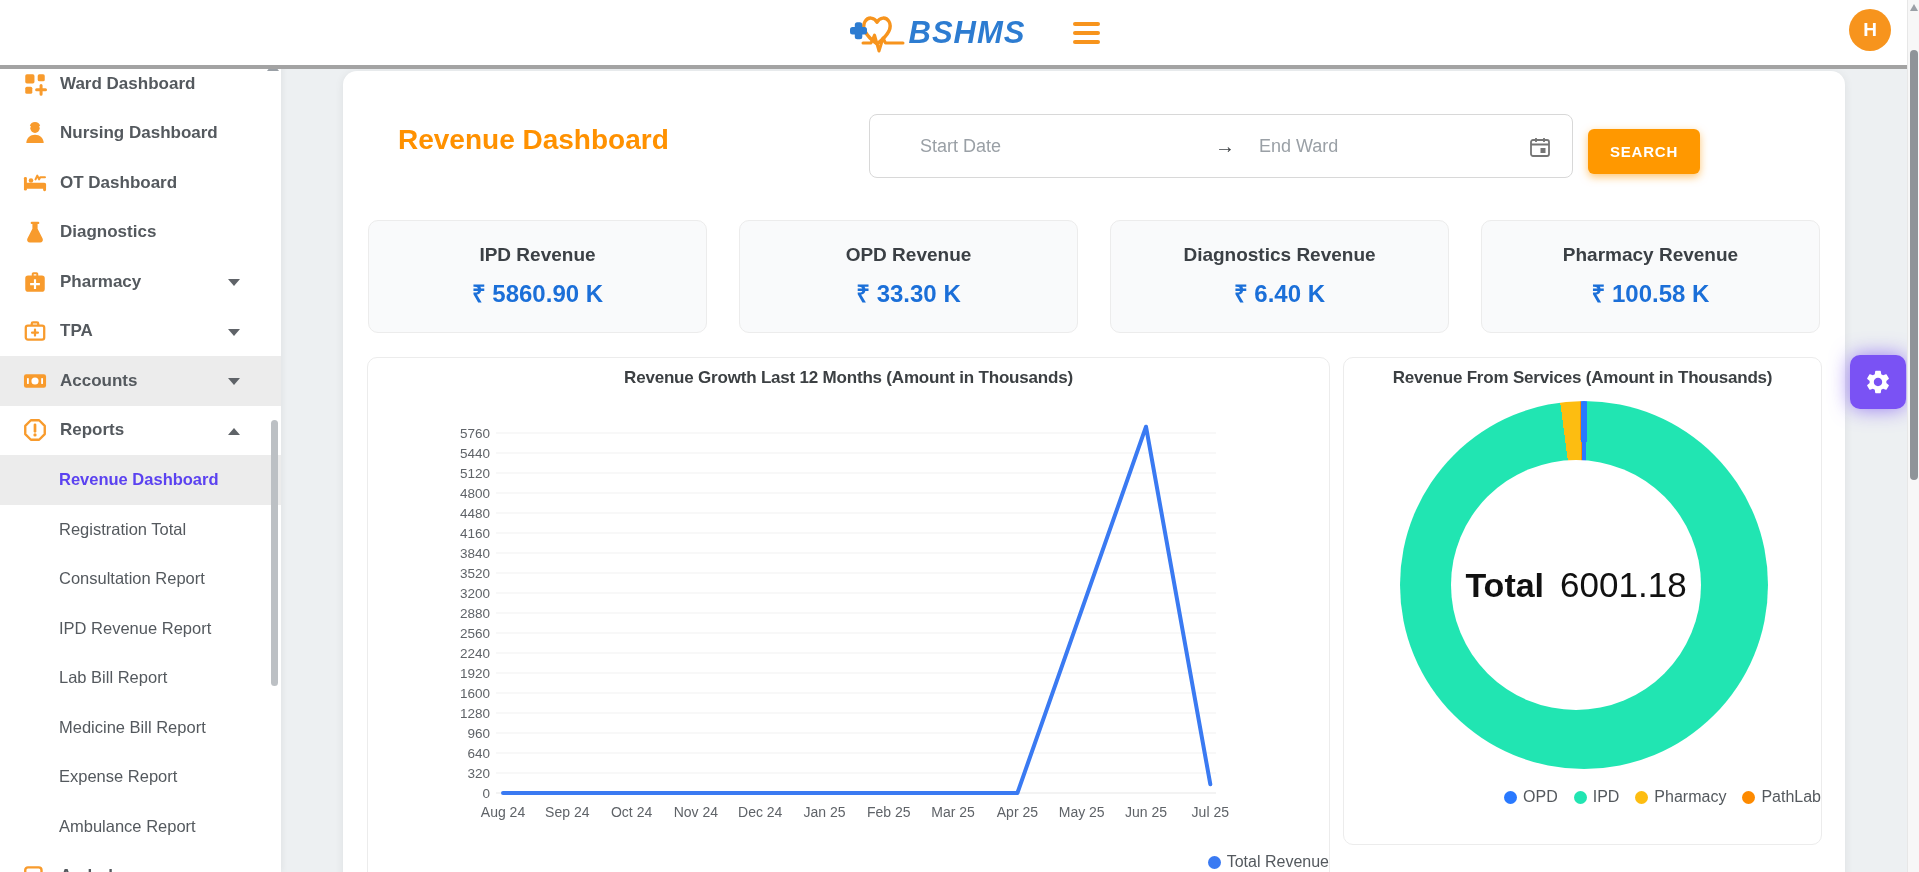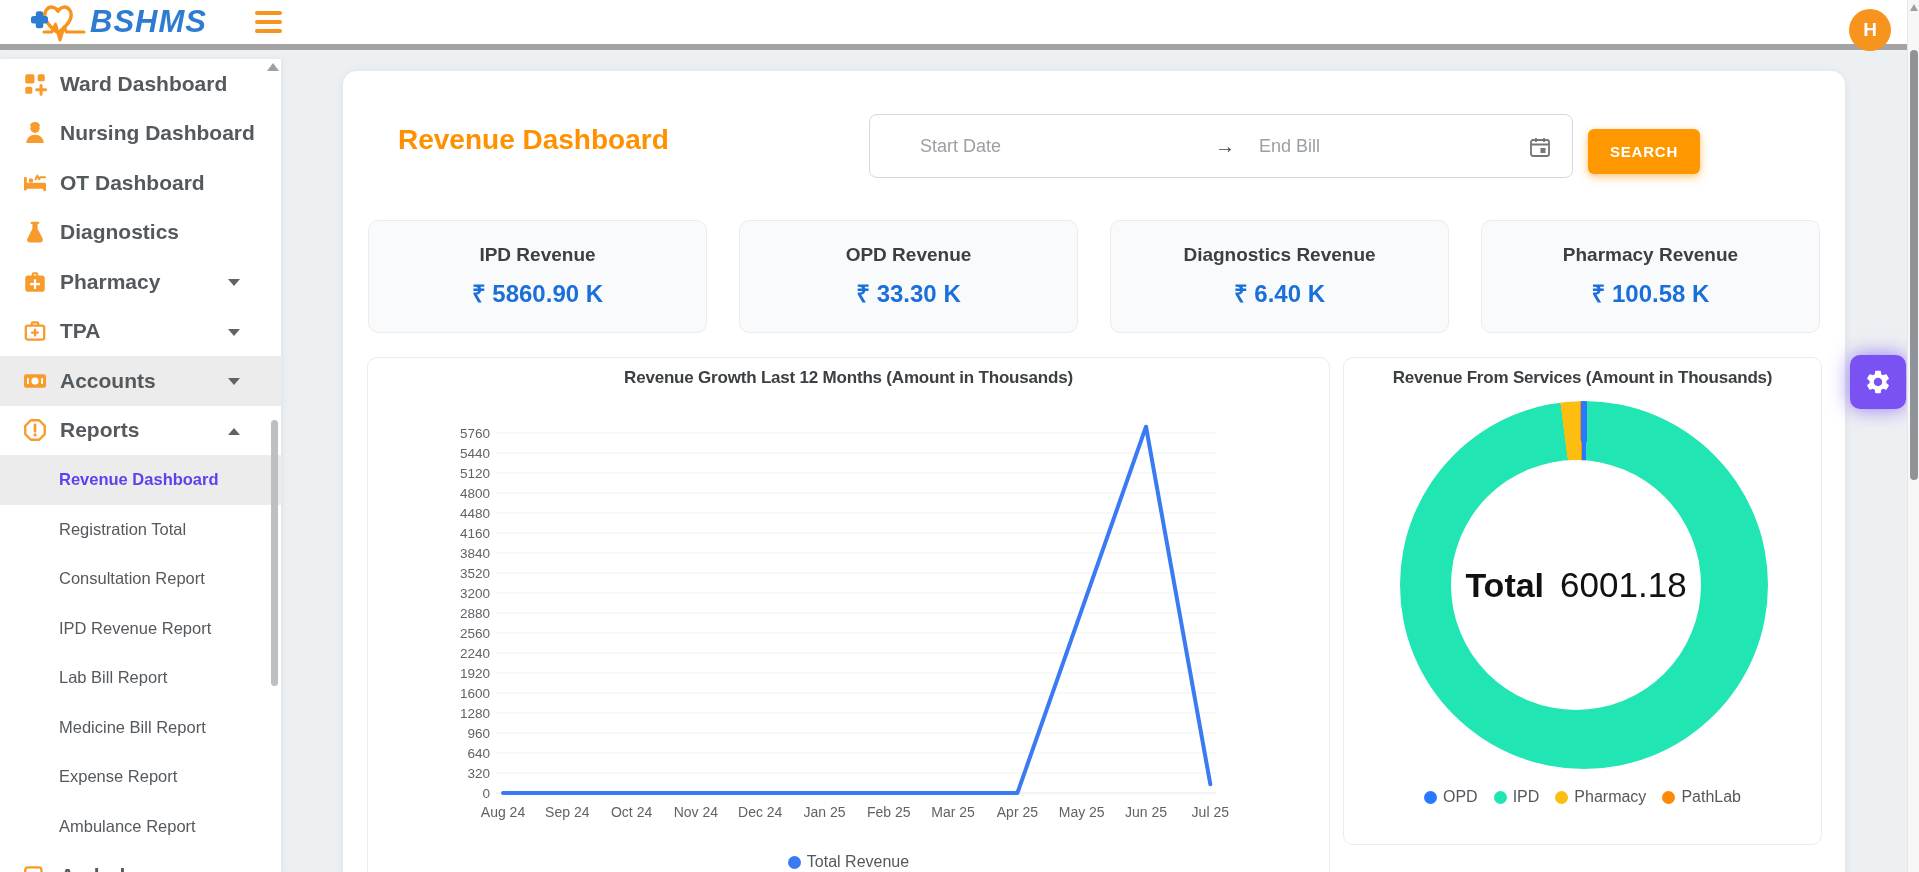--- a/index.html
+++ b/index.html
@@ -1,35 +1,35 @@
 <!DOCTYPE html>
 <html><head>
 <meta charset="utf-8">
 <style>
   * { margin:0; padding:0; box-sizing:border-box; }
   html,body { width:1919px; height:872px; overflow:hidden; font-family:"Liberation Sans",sans-serif; background:#edf0f2; }
 
   
-  .header { position:absolute; top:0; left:0; width:1919px; height:50px; background:#fff;
-            border-bottom:6px solid #a3a3a3; display:flex; align-items:center; z-index:40; }
+  .header { position:absolute; top:0; left:0; width:1919px; height:69px; background:#fff;
+            border-bottom:4px solid #a3a3a3; display:flex; align-items:center; z-index:40;justify-content:center; }
   .logo { display:flex; align-items:center; margin-left:30px; cursor:pointer; }
   .brand-text { font-size:31px; font-weight:bold; font-style:italic; color:#2d7cd1; letter-spacing:1px; margin-left:4px; }
   .hamburger { margin-left:48px; display:flex; flex-direction:column; gap:5px; cursor:pointer; }
   .hamburger span { display:block; width:27px; height:4px; border-radius:2px; background:#f7941d; }
   .avatar { position:absolute; right:28px; top:9px; width:42px; height:42px; border-radius:50%;
             background:#f7941d; color:#fff; font-size:19px; font-weight:bold;
             display:flex; align-items:center; justify-content:center; cursor:pointer; }
 
   
   .sidebar { position:absolute; top:59px; left:0; width:281px; height:813px; background:#fff;
              box-shadow:2px 0 6px rgba(0,0,0,.05); overflow:hidden; z-index:30; }
   .side-item { height:49.5px; display:flex; align-items:center; padding-left:22px; position:relative; cursor:pointer; }
   .side-item.hl { background:#ececec; }
   .side-item .s-icon { width:26px; height:26px; flex:0 0 26px; }
-  .side-item .s-label { margin-left:12px; font-size:21px; font-weight:600; color:#54595e; }
+  .side-item .s-label { margin-left:12px; font-size:17px; font-weight:600; color:#54595e; }
   .chev { position:absolute; left:228px; top:22px; width:0; height:0; }
   .chev.down { border-left:6px solid transparent; border-right:6px solid transparent; border-top:7px solid #5f6368; }
   .chev.up   { border-left:6px solid transparent; border-right:6px solid transparent; border-bottom:7px solid #5f6368; }
   .sub-item { height:49.5px; display:flex; align-items:center; padding-left:59px;
               font-size:16.5px; font-weight:500; color:#54595e; cursor:pointer; }
   .sub-item.active { background:#ececec; color:#5b42f0; font-weight:bold; }
   .side-scroll-arrow { position:absolute; top:4px; left:267px; width:0; height:0;
               border-left:6px solid transparent; border-right:6px solid transparent; border-bottom:8px solid #9aa0a6; }
   .side-thumb { position:absolute; left:271px; top:361px; width:7px; height:266px; background:#bcc0c4; border-radius:4px; }
 
@@ -53,21 +53,21 @@
                display:flex; flex-direction:column; align-items:center; justify-content:center; gap:10px; }
   .stat-label { font-size:19px; font-weight:bold; color:#3b4045; }
   .stat-value { font-size:24px; font-weight:bold; color:#1b6fd8; }
 
   .chart-card { position:absolute; top:286px; background:#fff; border:1px solid #ececec; border-radius:10px; }
   .chart-card.line-card { left:24px; width:963px; height:640px; }
   .chart-card.donut-card { left:1000px; width:479px; height:488px; }
   .chart-title { position:absolute; top:10px; left:0; right:0; text-align:center;
                  font-size:17px; font-weight:bold; color:#3c4043; letter-spacing:-.2px; }
   #line-svg { position:absolute; left:0; top:0; }
-  .chart-legend { position:absolute; left:0; right:0; display:flex; align-items:center; justify-content:center; gap:16px; }
+  .chart-legend { position:absolute; left:0; right:0; display:flex; align-items:center; justify-content:flex-end; gap:16px; }
   .legend-entry { display:flex; align-items:center; gap:6px; cursor:pointer; }
   .legend-dot { width:13px; height:13px; border-radius:50%; }
   .legend-label { font-size:16px; color:#54595e; }
   #line-legend { top:495px; }
   #donut-legend { top:430px; }
 
   .donut-ring { position:absolute; left:56px; top:43px; width:368px; height:368px; border-radius:50%; }
   .donut-hole { position:absolute; left:51px; top:59px; width:250px; height:250px; border-radius:50%; background:#fff;
                 display:flex; flex-direction:row; align-items:center; justify-content:center; gap:16px; }
   .donut-total-label { font-size:34px; font-weight:600; color:#111; }
@@ -200,21 +200,21 @@
   <div class="side-scroll-arrow"></div>
   <div class="side-thumb"></div>
 </div>
 
 <div class="main-card">
   <div class="page-title">Revenue Dashboard</div>
 
   <div class="daterange">
     <span class="ph ph-start">Start Date</span>
     <span class="arrow">→</span>
-    <span class="ph ph-end">End Bill</span>
+    <span class="ph ph-end">End Ward</span>
     <svg class="cal-icon" width="24" height="24" viewBox="0 0 24 24">
       <g fill="none" stroke="#757575" stroke-width="1.8">
         <rect x="3" y="5" width="18" height="16" rx="2"></rect>
         <path d="M3 9.5h18M8 3v4M16 3v4"></path>
       </g>
       <rect x="12.5" y="13" width="5" height="5" fill="#757575"></rect>
     </svg>
   </div>
 
   <button class="search-btn">SEARCH</button>

